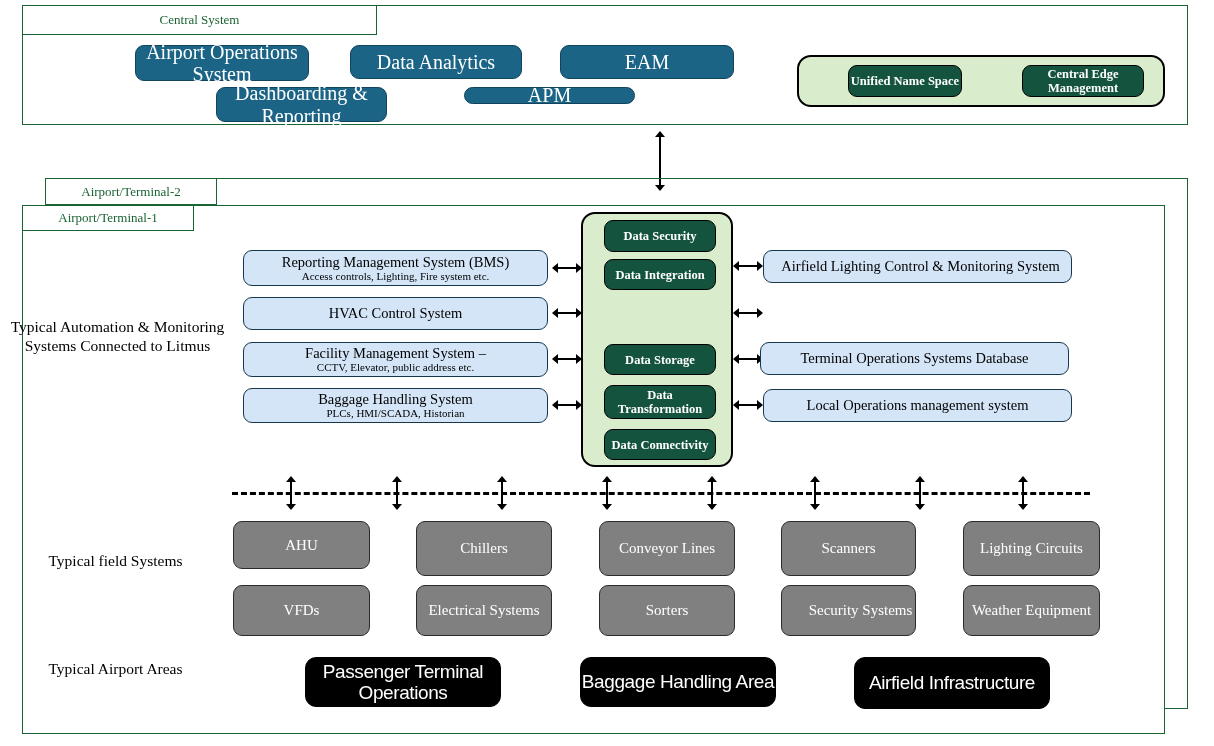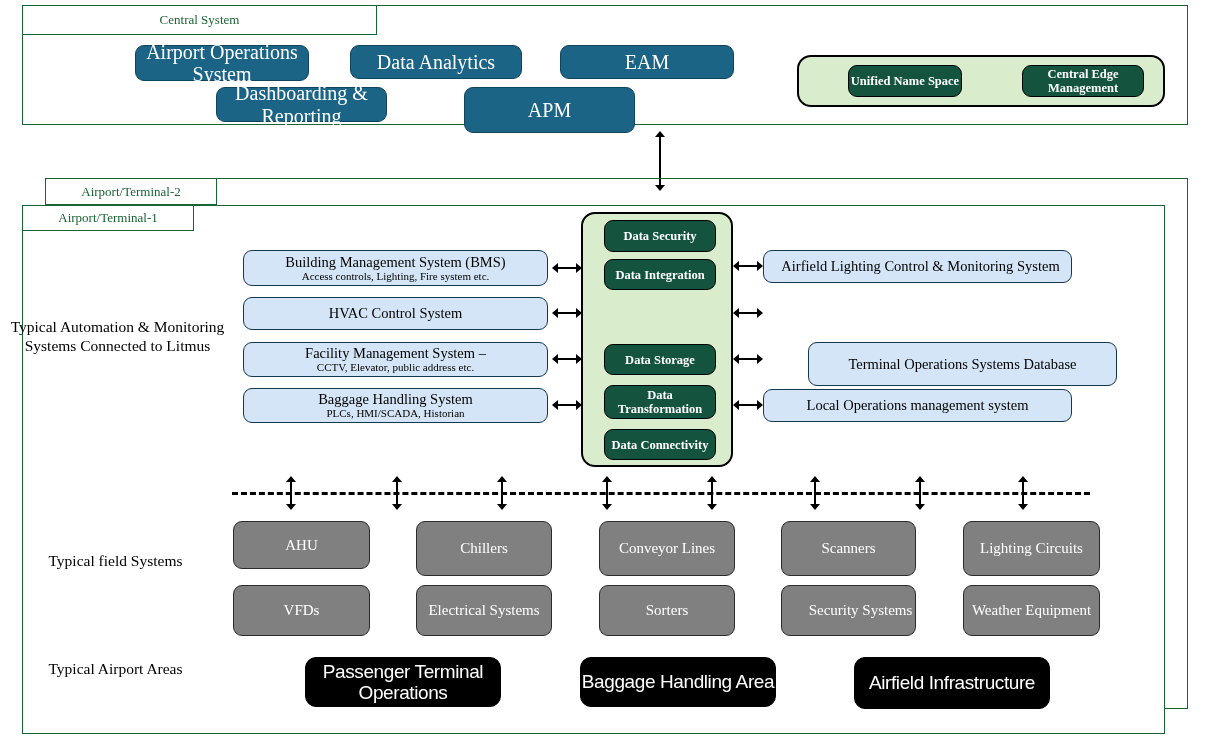--- a/index.html
+++ b/index.html
@@ -65,21 +65,21 @@
   </div>
   <div class="box box-blue" style="left:350px;top:45px;width:172px;height:34px;">
     <span class="ttl">Data Analytics</span>
   </div>
   <div class="box box-blue" style="left:560px;top:45px;width:174px;height:34px;">
     <span class="ttl">EAM</span>
   </div>
   <div class="box box-blue" style="left:216px;top:87px;width:171px;height:35px;">
     <span class="ttl">Dashboarding &amp; Reporting</span>
   </div>
-  <div class="box box-blue" style="left:464px;top:87px;width:171px;height:46px;">
+  <div class="box box-blue" style="left:464px;top:87px;width:171px;height:17px;">
     <span class="ttl">APM</span>
   </div>
 
   <div class="panel-green" style="left:797px;top:55px;width:368px;height:52px;"></div>
   <div class="box box-green" style="left:848px;top:65px;width:114px;height:32px;">
     <span class="ttl">Unified Name Space</span>
   </div>
   <div class="box box-green" style="left:1022px;top:65px;width:122px;height:32px;">
     <span class="ttl">Central Edge Management</span>
   </div>
@@ -98,21 +98,21 @@
   <div class="frame" style="left:22px;top:205px;width:1143px;height:529px;background:#ffffff;"></div>
   <div class="frame-tab" style="left:22px;top:205px;width:172px;height:26px;">
     <span>Airport/Terminal-1</span>
   </div>
 
   <div class="lbl" style="left:10px;top:318px;width:215px;">
     <span>Typical Automation &amp; Monitoring Systems Connected to Litmus</span>
   </div>
 
   <div class="box box-lightblue" style="left:243px;top:250px;width:305px;height:36px;">
-    <span class="ttl">Building Management System (BMS)</span>
+    <span class="ttl">Reporting Management System (BMS)</span>
     <span class="sub">Access controls, Lighting, Fire system etc.</span>
   </div>
   <div class="box box-lightblue" style="left:243px;top:297px;width:305px;height:33px;">
     <span class="ttl">HVAC Control System</span>
   </div>
   <div class="box box-lightblue" style="left:243px;top:342px;width:305px;height:35px;">
     <span class="ttl">Facility Management System –</span>
     <span class="sub">CCTV, Elevator, public address etc.</span>
   </div>
   <div class="box box-lightblue" style="left:243px;top:388px;width:305px;height:35px;">
@@ -175,21 +175,21 @@
   </div>
   <div class="hArrow" style="left:733px;top:399px;width:30px;">
     <div class="bar"></div>
     <div class="hl"></div>
     <div class="hr"></div>
   </div>
 
   <div class="box box-lightblue" style="left:763px;top:250px;width:309px;height:33px;padding-left:6px;">
     <span class="ttl">Airfield Lighting Control &amp; Monitoring System</span>
   </div>
-  <div class="box box-lightblue" style="left:808px;top:342px;width:309px;height:44px;">
+  <div class="box box-lightblue" style="left:760px;top:342px;width:309px;height:33px;">
     <span class="ttl">Terminal Operations Systems Database</span>
   </div>
   <div class="box box-lightblue" style="left:763px;top:389px;width:309px;height:33px;">
     <span class="ttl">Local Operations management system</span>
   </div>
 
   <div class="dashline" style="left:232px;top:492px;width:858px;"></div>
 
   <div class="vArrow" style="left:285px;top:476px;height:34px;">
     <div class="bar"></div>

